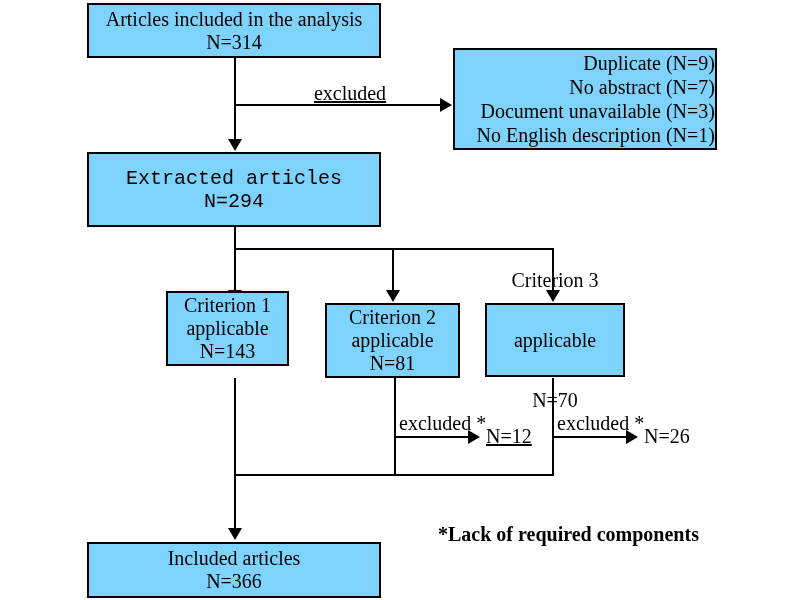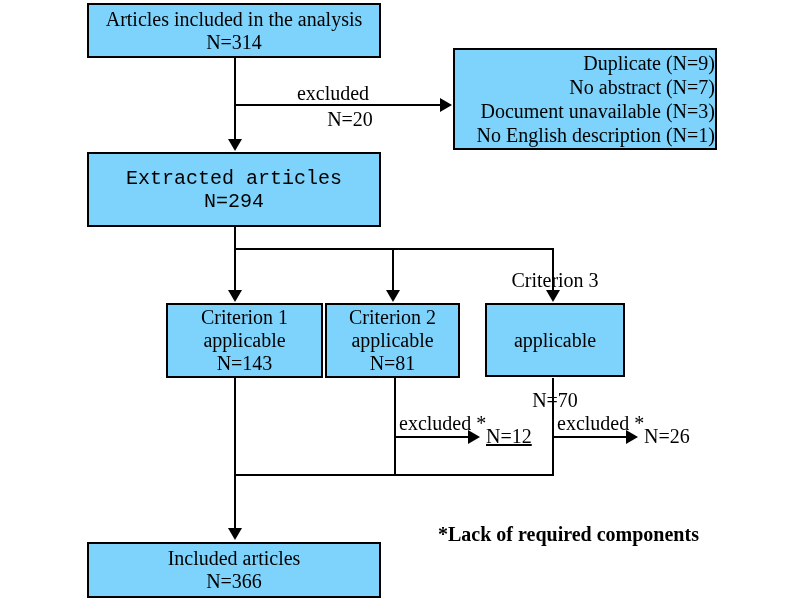--- a/index.html
+++ b/index.html
@@ -120,21 +120,21 @@
     <div>No abstract (N=7)</div>
     <div>Document unavailable (N=3)</div>
     <div>No English description (N=1)</div>
   </div>
 
   <div class="box" style="left:87px; top:152px; width:294px; height:75px;font-family:Liberation Mono, monospace;">
     <div>Extracted articles</div>
     <div>N=294</div>
   </div>
 
-  <div class="box" style="left:166px; top:303px; width:157px; height:75px;">
+  <div class="box" style="left:166px; top:291px; width:123px; height:75px;">
     <div>Criterion 1</div>
     <div>applicable</div>
     <div>N=143</div>
   </div>
 
   <div class="box" style="left:325px; top:303px; width:135px; height:75px;">
     <div>Criterion 2</div>
     <div>applicable</div>
     <div>N=81</div>
   </div>
@@ -143,22 +143,21 @@
     <div>Criterion 3</div>
     <div>applicable</div>
     <div>N=70</div>
   </div>
 
   <div class="box" style="left:87px; top:542px; width:294px; height:56px;">
     <div>Included articles</div>
     <div>N=366</div>
   </div>
 
-  <div class="lbl center" style="left:268px; top:82px; width:130px;">excluded</div>
-  <div class="lbl center" style="left:285px; top:108px; width:130px;">N=20</div>
+  <div class="lbl center" style="left:285px; top:82px; width:130px;text-decoration:underline;">excluded</div>
 
   <div class="lbl" style="left:399px; top:412px;">excluded *</div>
   <div class="lbl" style="left:486px; top:425px;text-decoration:underline;">N=12</div>
 
   <div class="lbl" style="left:557px; top:412px;">excluded *</div>
   <div class="lbl" style="left:644px; top:425px;">N=26</div>
 
   <div class="lbl bold" style="left:438px; top:523px;">*Lack of required components</div>
 
 </div>

